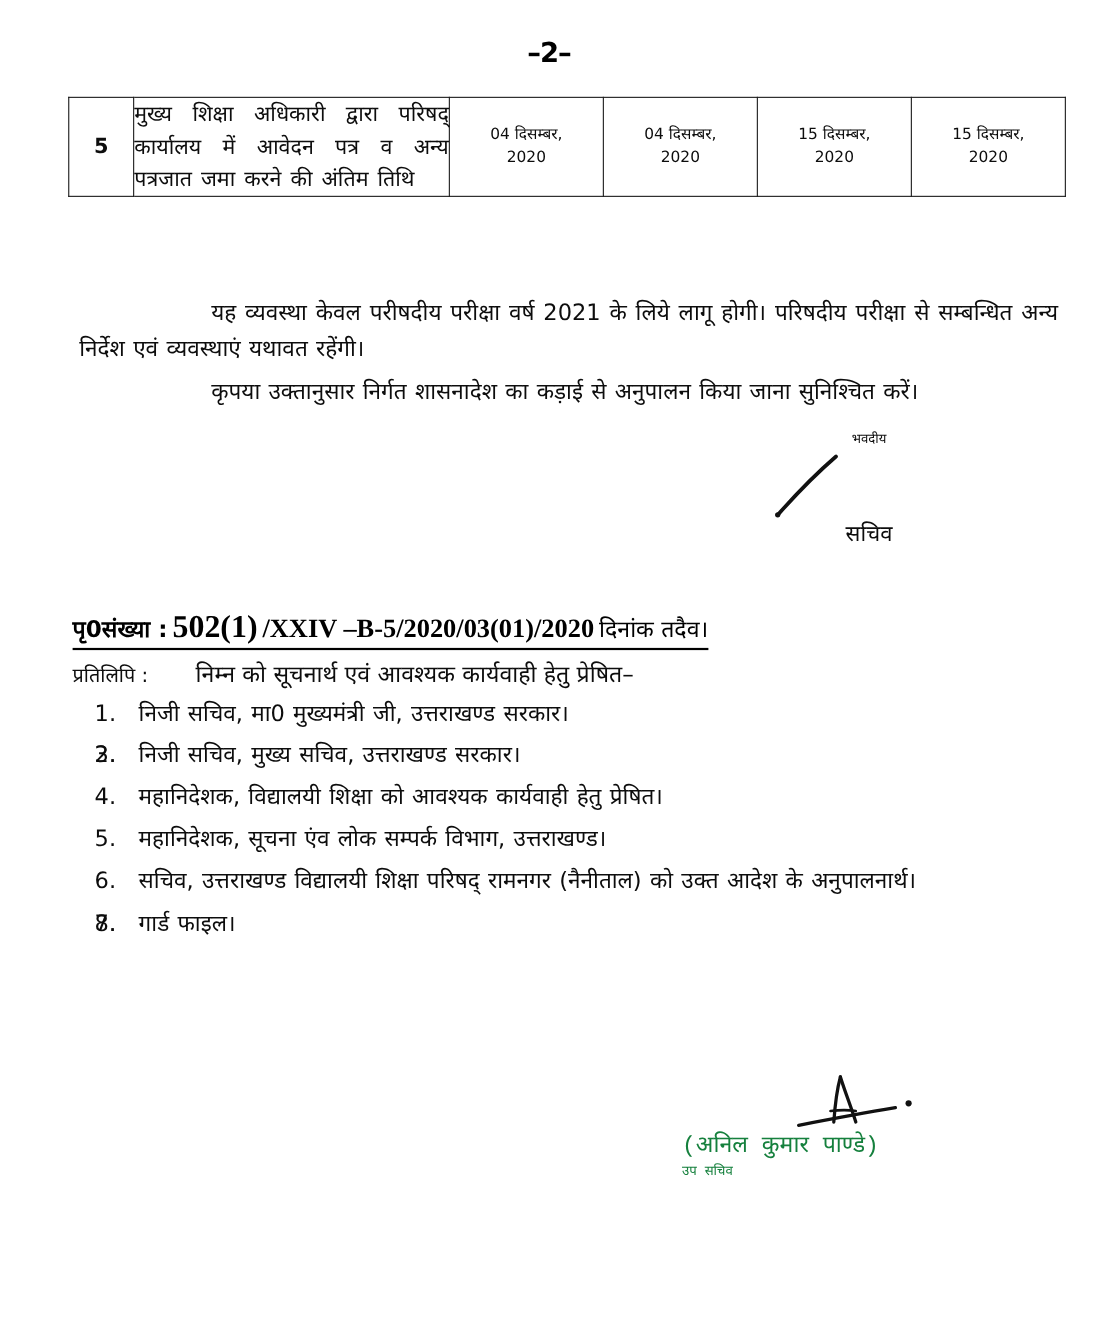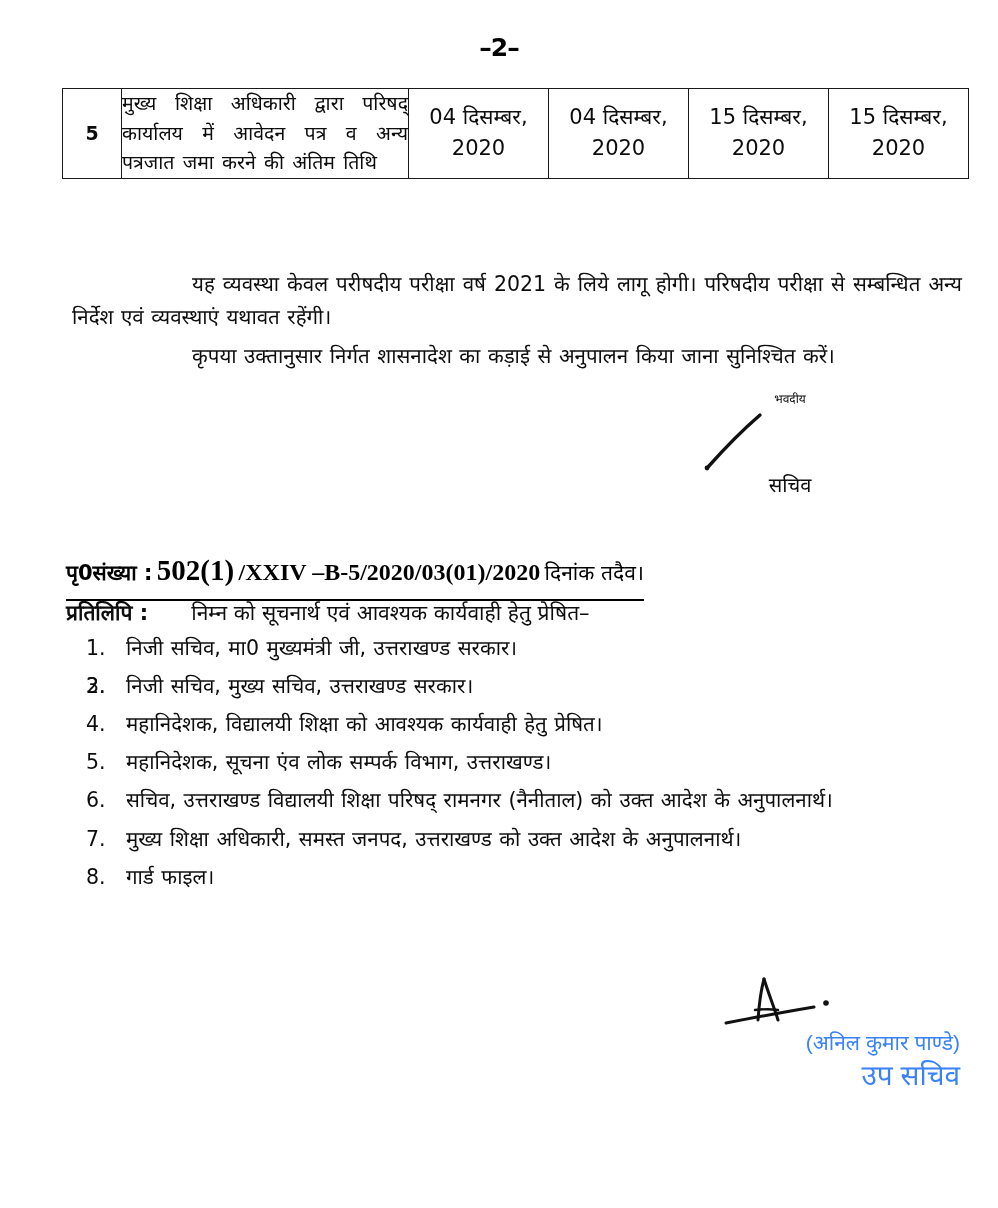--- a/index.html
+++ b/index.html
@@ -68,21 +68,21 @@
     vertical-align: top;
     padding: 8px 10px 10px 12px;
     font-size: 19.5px;
     line-height: 1.52;
     text-align: justify;
     text-align-last: left;
     word-spacing: 2px;
   }
   .cell-date {
     text-align: center;
-    font-size: 21px;
+    font-size: 14px;
     line-height: 1.5;
     padding: 6px 4px;
   }
   .cell-date .d-line2 { display: block; }
 
   
   .body-block {
     position: absolute;
     left: 72px;
     top: 252px;
@@ -130,21 +130,21 @@
   }
 
   
   .ref-line {
     position: absolute;
     left: 66px;
     top: 554px;
     white-space: nowrap;
     color: #000;
     border-bottom: 2px solid #000;
-    padding-bottom: 12px;
+    padding-bottom: 2px;
     text-align: right;
   }
   .ref-pre {
     font-family: "DejaVu Sans", sans-serif;
     font-size: 21px;
     font-weight: 600;
   }
   .ref-num {
     font-family: "Liberation Serif", "DejaVu Serif", serif;
     font-size: 29px;
@@ -165,22 +165,22 @@
   
   .copy-head {
     position: absolute;
     left: 66px;
     top: 598px;
     white-space: nowrap;
     font-family: "DejaVu Sans", sans-serif;
     color: #0d0d0d;
   }
   .copy-head .ch-label {
-    font-size: 21px;
-    font-weight: 700;
+    font-size: 18px;
+    font-weight: 400;
   }
   .copy-head .ch-text {
     font-size: 21px;
     font-weight: normal;
     margin-left: 38px;
   }
 
   
   .copy-list {
     position: absolute;
@@ -211,36 +211,36 @@
     font-size: 20.5px;
   }
   .copy-list li.wrap { text-align-last: left; }
 
   
   .sign-block-2 {
     position: absolute;
     left: 620px;
     top: 976px;
     width: 340px;
-    text-align: right;
-    font-family: Liberation Sans, sans-serif;
-    color: #3b82f6;
+    text-align: left;
+    font-family: Liberation Mono, monospace;
+    color: #15803d;
   }
   .sign-mark-2 {
     position: relative;
     height: 52px;
   }
   .sign-mark-2 svg { position: absolute; left: 102px; top: 0px; }
   .sign-name-2 {
     font-size: 21px;
     line-height: 1.4;
     white-space: nowrap;
   }
   .sign-title-2 {
-    font-size: 28px;
+    font-size: 12px;
     line-height: 1.35;
   }
 </style>
 </head>
 <body>
 
 <div class="page">
 
   <div class="page-number">–2–</div>
 
@@ -316,21 +316,20 @@
     <li>
       <span class="li-num">5.</span>
       <span>महानिदेशक, सूचना एंव लोक सम्पर्क विभाग, उत्तराखण्ड।</span>
     </li>
     <li class="wrap">
       <span class="li-num">6.</span>
       <span>सचिव, उत्तराखण्ड विद्यालयी शिक्षा परिषद् रामनगर (नैनीताल) को उक्त आदेश के अनुपालनार्थ।</span>
     </li>
     <li>
       <span class="li-num">7.</span>
-      <span>मुख्य शिक्षा अधिकारी, समस्त जनपद, उत्तराखण्ड को उक्त आदेश के अनुपालनार्थ।</span>
     </li>
     <li>
       <span class="li-num">8.</span>
       <span>गार्ड फाइल।</span>
     </li>
   </ol>
 
   <div class="sign-block-2">
     <div class="sign-mark-2">
       <svg width="140" height="52" viewBox="0 0 140 52" aria-hidden="true">

